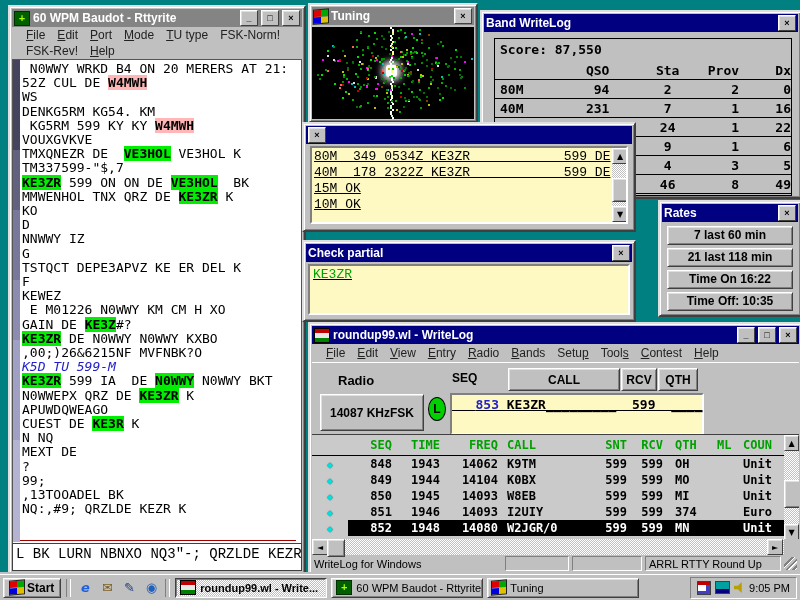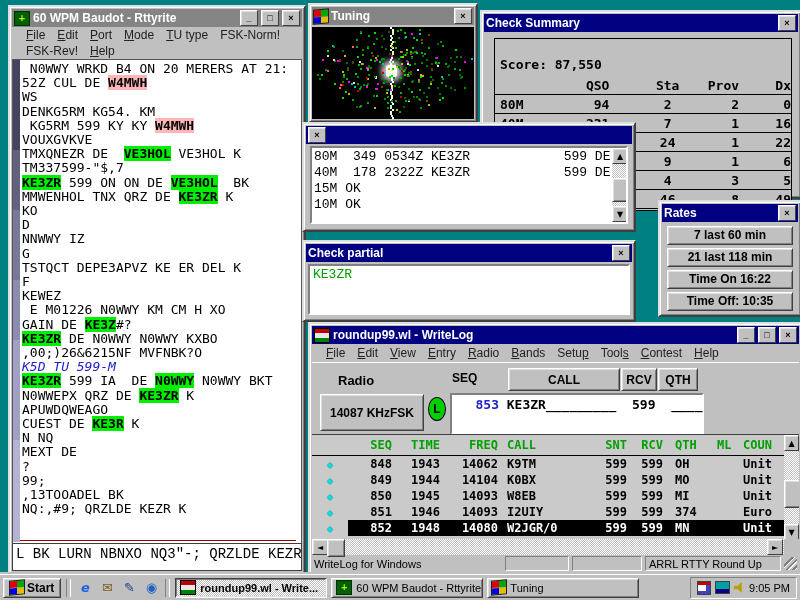--- a/index.html
+++ b/index.html
@@ -9,21 +9,21 @@
   
   .win{position:absolute;background:#c0c0c0;border:2px solid;border-color:#dfdfdf #404040 #404040 #dfdfdf;
        box-shadow:inset 1px 1px 0 #fff, inset -1px -1px 0 #808080;}
   .tb{height:18px;margin:2px 2px 0 2px;display:flex;align-items:center;gap:3px;padding:0 2px;
       background:#000080;color:#fff;font:bold 12px "Liberation Sans",sans-serif;}
   .tb.inactive{background:#848484;color:#fff;}
   .tb .ttl{flex:1;white-space:nowrap;overflow:hidden;}
   .tbtn{width:16px;height:14px;background:#c0c0c0;border:1px solid;border-color:#fff #404040 #404040 #fff;
         box-shadow:inset 1px 1px 0 #dfdfdf;color:#000;font:bold 9px "Liberation Sans",sans-serif;
         display:flex;align-items:center;justify-content:center;flex:none;}
-  .sunken{border:2px solid;border-color:#808080 #fff #fff #808080;background:#ffffff;}
+  .sunken{border:2px solid;border-color:#808080 #fff #fff #808080;background:#fef9c3;text-decoration:underline;}
   .raised{border:1px solid;border-color:#fff #404040 #404040 #fff;box-shadow:inset 1px 1px 0 #dfdfdf,inset -1px -1px 0 #808080;background:#c0c0c0;}
   .menubar{display:flex;align-items:center;padding:0 10px;font:12px "Liberation Sans",sans-serif;color:#222;}
   .menu-item{padding:1px 6px;white-space:nowrap;}
   .checker{background:#c0c0c0;background-image:conic-gradient(#ffffff 25%,transparent 0 50%,#ffffff 0 75%,transparent 0);background-size:2px 2px;}
 
   
   .icon-flag{width:14px;height:13px;display:inline-block;flex:none;transform:skewY(-5deg);
     background:linear-gradient(90deg,#e00000 50%,#00a800 50%) top/100% 50% no-repeat,
                linear-gradient(90deg,#0000e0 50%,#e0c000 50%) bottom/100% 50% no-repeat;
     outline:1px solid #202020;}
@@ -44,21 +44,21 @@
   #rtty-status{position:absolute;left:2px;right:2px;bottom:3px;height:22px;background:#fff;border:1px solid #404040;
     font:14px "Liberation Mono",monospace;color:#000;padding:2px 3px;white-space:pre;overflow:hidden;}
 
   
   #tuning-canvas{position:absolute;left:2px;right:2px;top:22px;bottom:2px;background:#000;overflow:hidden;}
   #tuning-blob{position:absolute;left:74px;top:38px;width:11px;height:12px;background:#fff;border-radius:3px;box-shadow:0 0 7px 4px rgba(255,255,255,.9);}
 
   
   .bs-table{position:absolute;left:12px;top:26px;width:296px;border:1px solid #000;border-bottom:3px double #000;
     font:bold 13px "DejaVu Sans Mono",monospace;color:#000;background:#c0c0c0;}
-  .bs-score{height:22px;line-height:22px;padding-left:5px;margin-top:15px;}
+  .bs-score{height:22px;line-height:22px;padding-left:5px;}
   .bs-head,.bs-row{display:flex;height:18px;align-items:center;}
   .bs-row{border-top:1px solid #000;}
   .bs-c0{width:58px;padding-left:5px;}
   .bs-c1{width:60px;text-align:right;}
   .bs-c2{width:50px;text-align:center;padding-left:35px;}
   .bs-c3{width:52px;text-align:right;}
   .bs-c4{width:56px;text-align:right;}
 
   
   .scr-btn{position:absolute;width:14px;height:14px;background:#c0c0c0;border:1px solid;border-color:#fff #404040 #404040 #fff;
@@ -524,21 +524,21 @@
         <div style="position: absolute; left: 64px; top: 61px; width: 2px; height: 2px; background: rgb(255, 0, 255);"></div>
         <div style="position: absolute; left: 36px; top: 54px; width: 2px; height: 2px; background: rgb(255, 0, 255);"></div>
         <div style="position: absolute; left: 93px; top: 40px; width: 2px; height: 2px; background: rgb(0, 112, 0);"></div>
         <div style="position: absolute; left: 48px; top: 4px; width: 2px; height: 2px; background: rgb(0, 144, 0);"></div>
         <div style="position: absolute; left: 107px; top: 72px; width: 2px; height: 2px; background: rgb(0, 144, 0);"></div>
       </div>
   </div>
 
   <div class="win" style="left:480px;top:10px;width:318px;height:185px;z-index:3">
     <div class="tb">
-      <span class="ttl">Check Summary</span>
+      <span class="ttl">Band WriteLog</span>
       <span class="tbtn">×</span>
     </div>
     <div class="bs-table">
       <div class="bs-score">Score: 87,550</div>
       <div class="bs-head" id="bs-head">
           <span class="bs-c0"></span>
           <span class="bs-c1">QSO</span>
           <span class="bs-c2">Sta</span>
           <span class="bs-c3">Prov</span>
           <span class="bs-c4">Dx</span>

